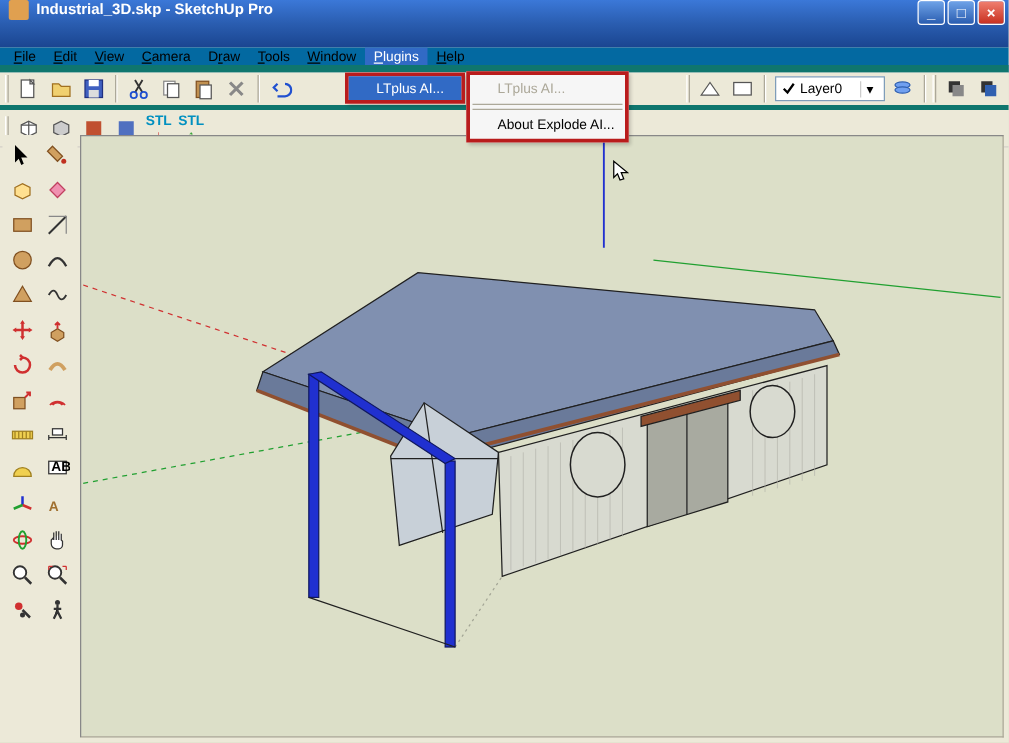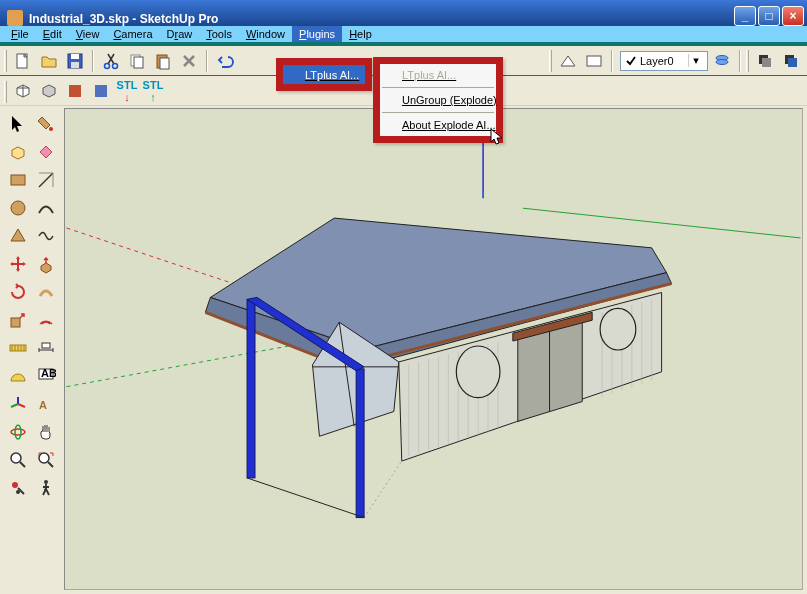--- a/index.html
+++ b/index.html
@@ -1,46 +1,46 @@
 <!DOCTYPE html>
 <html><head>
 <meta charset="utf-8">
 <style>
   * { margin: 0; padding: 0; box-sizing: border-box; font-family: Tahoma, Arial, sans-serif; font-size: 11px; }
   body { background: #ece9d8; width: 807px; height: 594px; overflow: hidden; position: relative; }
   
-  .titlebar { height: 26px; background: linear-gradient(to bottom, #3b78d8 0%, #2a5db0 50%, #1a4590 100%); display: flex; align-items: flex-end; padding: 0 3px; color: white; }
+  .titlebar { height: 38px; background: linear-gradient(to bottom, #3b78d8 0%, #2a5db0 50%, #1a4590 100%); display: flex; align-items: flex-start; padding: 0 3px; color: white; }
   .titlebar-icon { width: 16px; height: 16px; margin: 0 4px; background: #e0a050; border-radius: 2px; }
   .titlebar-text { flex: 1; font-weight: bold; font-size: 12px; padding-left: 2px; }
   .win-btn { width: 22px; height: 20px; margin-left: 2px; border: 1px solid #fff; border-radius: 3px; display: flex; align-items: center; justify-content: center; font-family: Arial; font-size: 12px; font-weight: bold; }
   .win-min { background: linear-gradient(to bottom, #6fa3e8, #2a5db0); color: white; }
   .win-max { background: linear-gradient(to bottom, #6fa3e8, #2a5db0); color: white; }
   .win-close { background: linear-gradient(to bottom, #f08070, #c83020); color: white; }
   
-  .menubar { height: 20px; background: #7dd3fc; display: flex; padding: 0 4px; border-bottom: 4px solid #0f766e; }
+  .menubar { height: 20px; background: #0369a1; display: flex; padding: 0 4px; border-bottom: 6px solid #0f766e; }
   .menu-item { padding: 2px 7px; cursor: default; }
   .menu-item.active { background: #316ac5; color: white; }
   .menu-item u { text-decoration: underline; }
   
-  .toolbar-row { height: 30px; background: #ece9d8; display: flex; align-items: center; padding: 2px 4px; border-bottom: 1px solid #0f766e; gap: 2px; position: relative; }
+  .toolbar-row { height: 30px; background: #ece9d8; display: flex; align-items: center; padding: 2px 4px; border-bottom: 4px solid #0f766e; gap: 2px; position: relative; }
   .toolbar-row .sep { width: 2px; height: 22px; border-left: 1px solid #aca899; border-right: 1px solid #fff; margin: 0 3px; }
   .tb-btn { width: 24px; height: 24px; display: flex; align-items: center; justify-content: center; border: 1px solid transparent; }
   .tb-btn svg { width: 18px; height: 18px; }
   
   .layer-select { height: 20px; border: 1px solid #7f9db9; background: white; display: flex; align-items: center; padding: 0 4px; gap: 3px; min-width: 88px; margin-left: 2px; }
   .layer-drop { width: 15px; text-align: center; border-left: 1px solid #ccc; }
   
   .work-area { position: absolute; top: 108px; left: 64px; right: 4px; bottom: 4px; background: #dcdfc8; border: 1px solid #aca899; border-top-color: #888; border-left-color: #888; overflow: hidden; }
   
   .left-tools { position: absolute; top: 108px; left: 2px; width: 60px; bottom: 4px; background: #ece9d8; display: flex; flex-direction: column; padding: 2px; gap: 0; }
   .tool-pair { display: flex; gap: 0; }
   .tool-btn { width: 28px; height: 28px; display: flex; align-items: center; justify-content: center; border: 1px solid transparent; }
   .tool-btn svg { width: 20px; height: 20px; }
   
-  .dropdown-menu { position: absolute; background: #f6f6f6; border: 7px solid #b91c1c; box-shadow: 2px 2px 3px rgba(0,0,0,0.2); text-decoration: underline; }
+  .dropdown-menu { position: absolute; background: #f6f6f6; border: 3px solid #b91c1c; box-shadow: 2px 2px 3px rgba(0,0,0,0.2); }
   .dropdown-item { padding: 3px 22px 3px 22px; cursor: default; white-space: nowrap; display: flex; align-items: center; }
   .dropdown-item.highlight { background: #316ac5; color: white; }
   .dropdown-item.disabled { color: #aca899; }
   .dropdown-sep { height: 1px; border-top: 1px solid #aca899; margin: 3px 2px; }
   .dropdown-item .arrow { margin-left: auto; padding-left: 20px; }
   
   .plugins-menu { top: 58px; left: 276px; width: 96px; }
   .submenu { top: 57px; left: 373px; width: 130px; padding: 2px 0; }
   
   .cursor-arrow { position: absolute; top: 128px; left: 490px; z-index: 100; }
@@ -451,23 +451,20 @@
     <span>LTplus AI...</span>
     <span class="arrow">▸</span>
   </div>
 </div>
 
 <div class="dropdown-menu submenu">
   <div class="dropdown-item disabled">
       <span>LTplus AI...</span>
     </div>
   <div class="dropdown-sep"></div>
-  <div class="dropdown-item">
-      <span>UnGroup (Explode)</span>
-    </div>
   <div class="dropdown-sep"></div>
   <div class="dropdown-item">
       <span>About Explode AI...</span>
     </div>
 </div>
 
 <svg class="cursor-arrow" width="16" height="18">
   <path d="M1 1l0 13 3-3 2 5 3-1-2-5h5z" fill="#fff" stroke="#000"></path>
 </svg>
 

